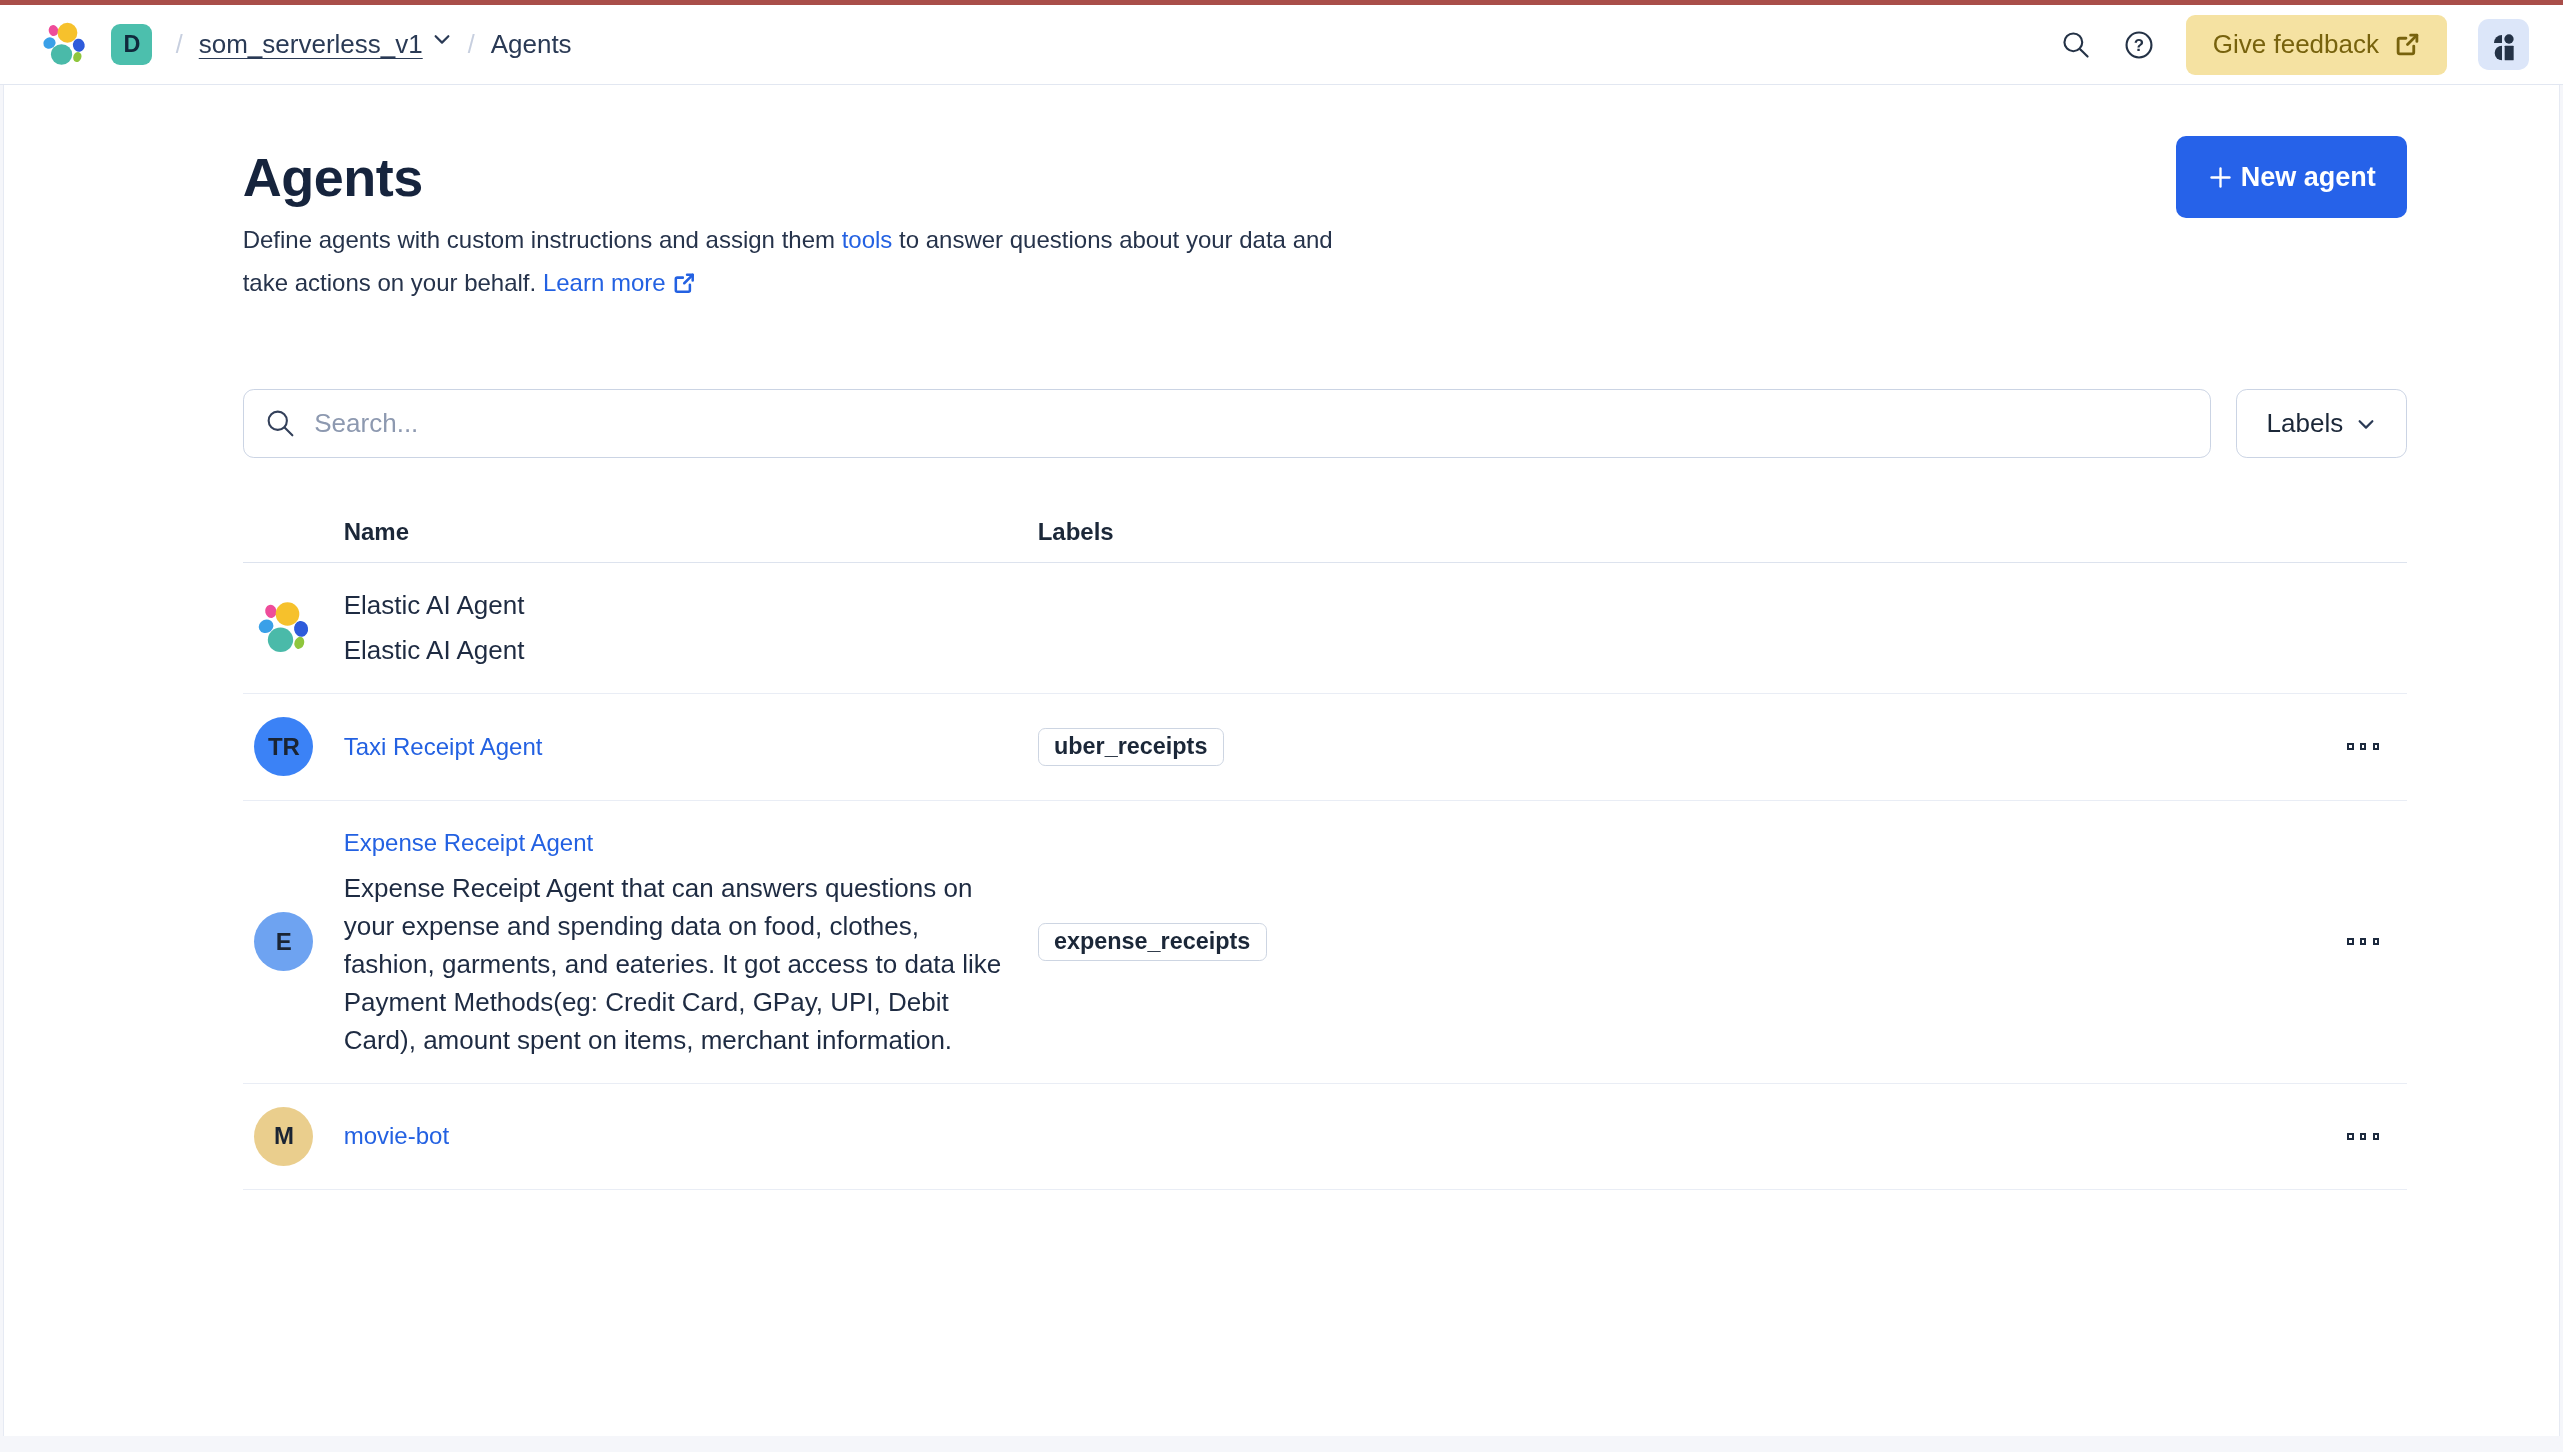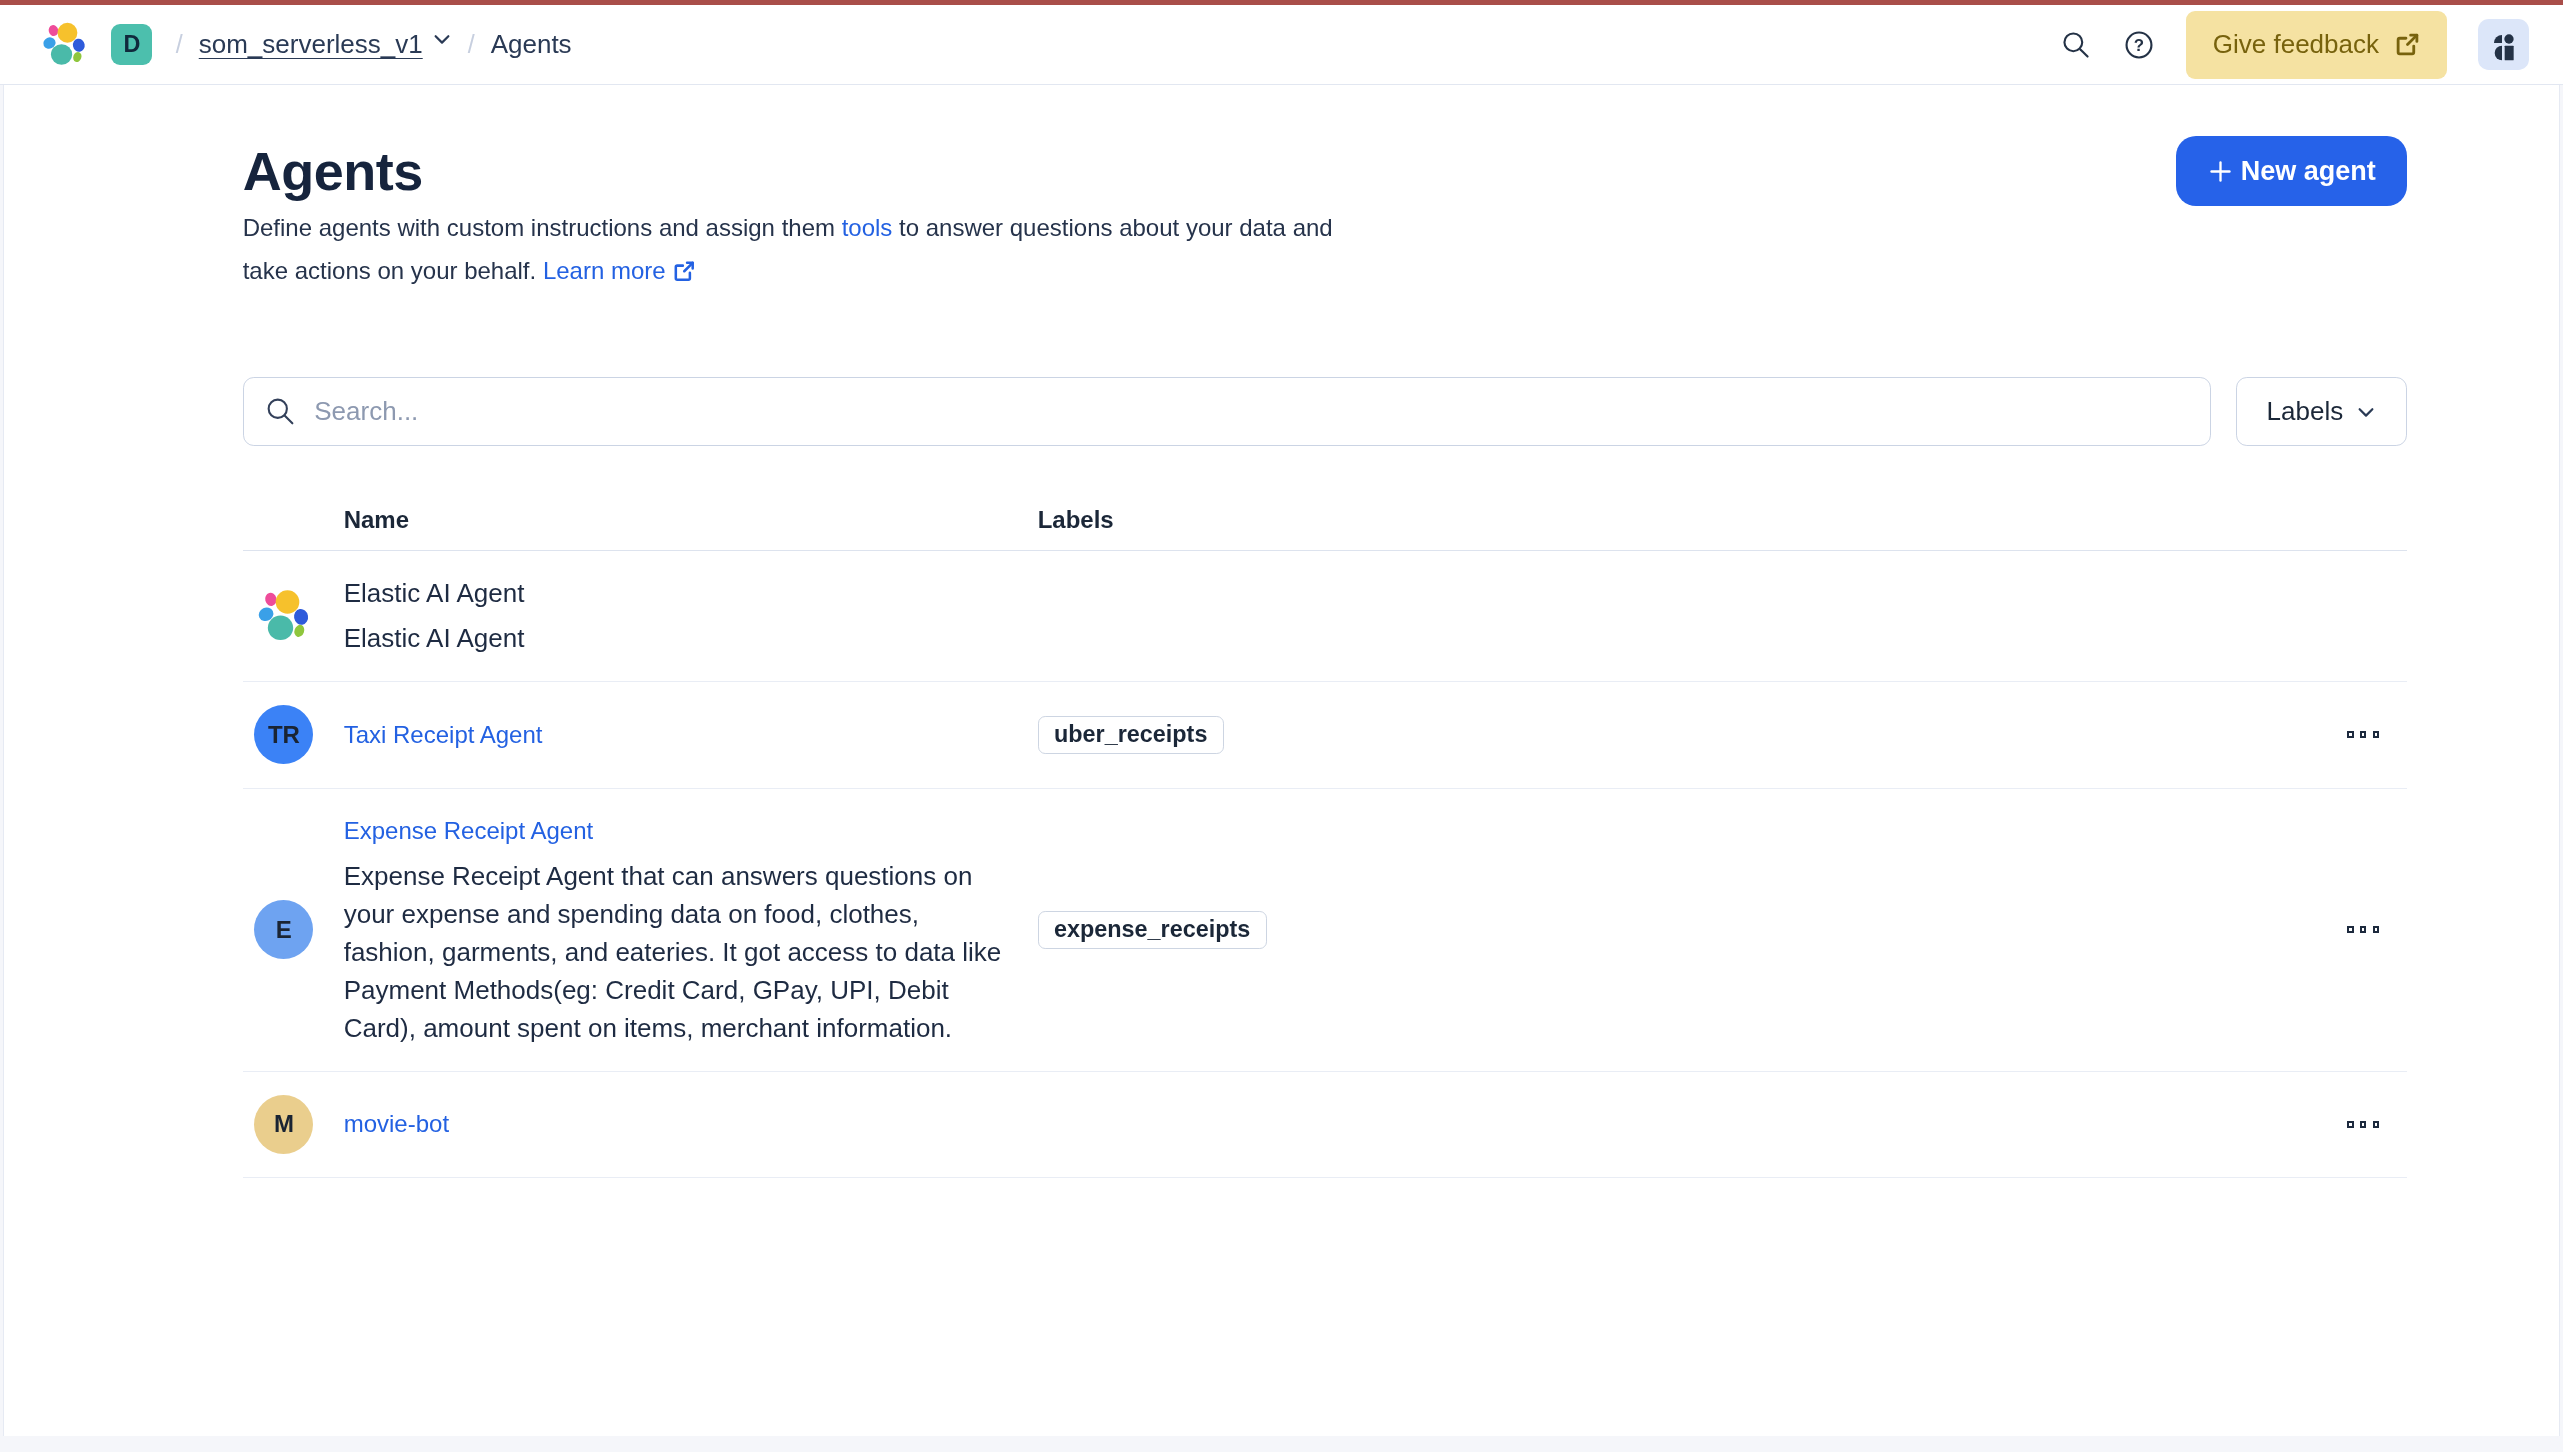--- a/index.html
+++ b/index.html
@@ -31,42 +31,42 @@
     text-decoration-thickness: 1.4px; display: flex; align-items: flex-start; gap: 9px; cursor: pointer;
   }
   .crumb-current { color: #2A3A55; }
   .chev { width: 20px; height: 20px; stroke: #2A3A55; stroke-width: 2.4; fill: none; stroke-linecap: round; stroke-linejoin: round; }
   .chrome-right { display: flex; align-items: center; gap: 31px; }
   .icon-btn { background: none; border: none; cursor: pointer; display: flex; align-items: center; justify-content: center; }
   .hdr-icon { width: 32px; height: 32px; stroke: #243246; fill: none; stroke-width: 2.4; stroke-linecap: round; }
   .feedback-btn {
     display: flex; align-items: center; gap: 16px;
     background: #F5E2A2; color: #77620D;
-    border: none; border-radius: 9px; height: 68px; padding: 0 27px;
+    border: none; border-radius: 9px; height: 60px; padding: 0 27px;
     font-family: "Liberation Sans", sans-serif; font-size: 26px; font-weight: 500; cursor: pointer;
   }
   .ext-icon { width: 25px; height: 25px; stroke-width: 1.8; fill: none; stroke-linecap: round; stroke-linejoin: round; }
   .feedback-btn .ext-icon { stroke: #77620D; }
   .apps-btn { width: 51px; height: 51px; border-radius: 10.8px; background: #DCE6F9; border: none; }
   .apps-icon { width: 32px; height: 32px; fill: #243246; }
   
   .app-panel {
     margin: 0 2.7px; background: #FFFFFF;
     border-left: 1.8px solid #E6EAF3; border-right: 1.8px solid #E6EAF3;
     height: 1351px; padding: 51px 0 0 239px;
   }
   .bottom-band { height: 13.5px; background: #F5F6FA; }
   .content { width: 2164px; }
   
   .page-header-row { display: flex; align-items: center; justify-content: space-between; }
   h1.page-title { font-size: 54px; font-weight: 700; color: #16243D; letter-spacing: -0.5px; }
   .new-agent-btn {
     display: flex; align-items: center; gap: 7px;
-    background: #2662E9; color: #FFFFFF; border: none; border-radius: 20px;
-    height: 70px; padding: 0 31px;
+    background: #2662E9; color: #FFFFFF; border: none; border-radius: 10px;
+    height: 82px; padding: 0 31px;
     font-family: "Liberation Sans", sans-serif; font-size: 27px; font-weight: 600; cursor: pointer;
   }
   .plus-icon { width: 27px; height: 27px; stroke: #FFFFFF; stroke-width: 2.6; stroke-linecap: round; fill: none; }
   .page-desc { font-size: 24px; line-height: 43px; color: #26334B; }
   .inline-link { color: #2361E2; text-decoration: none; cursor: pointer; }
   .learn-more { display: inline-flex; align-items: center; gap: 7.2px; }
   .learn-more .ext-icon { width: 22.5px; height: 22.5px; stroke: #2361E2; }
   
   .controls { margin-top: 85px; display: flex; gap: 25px; }
   .search-box {

